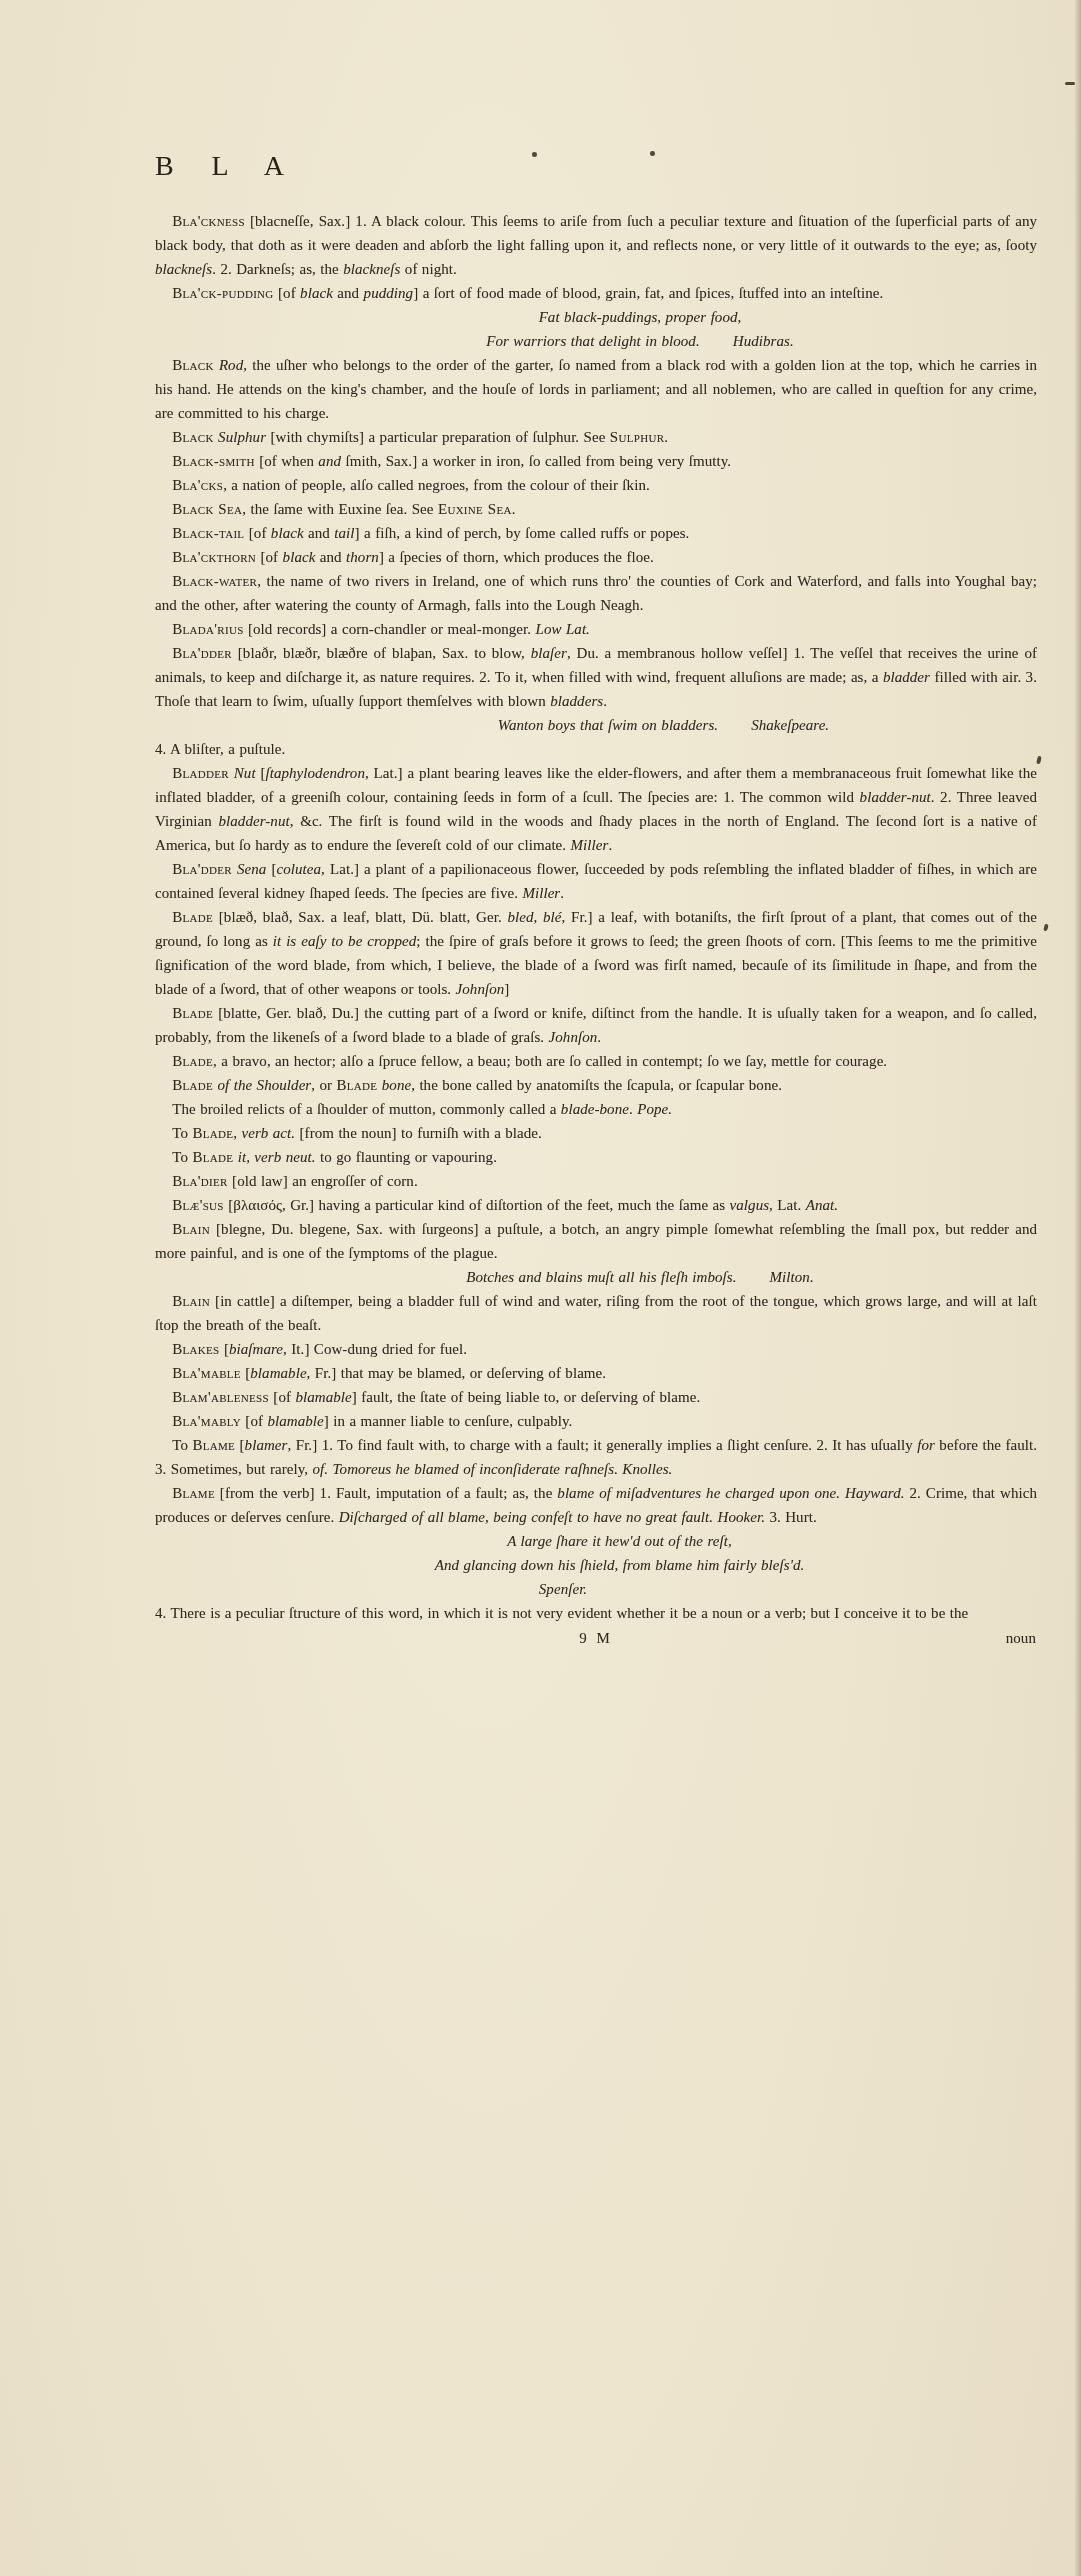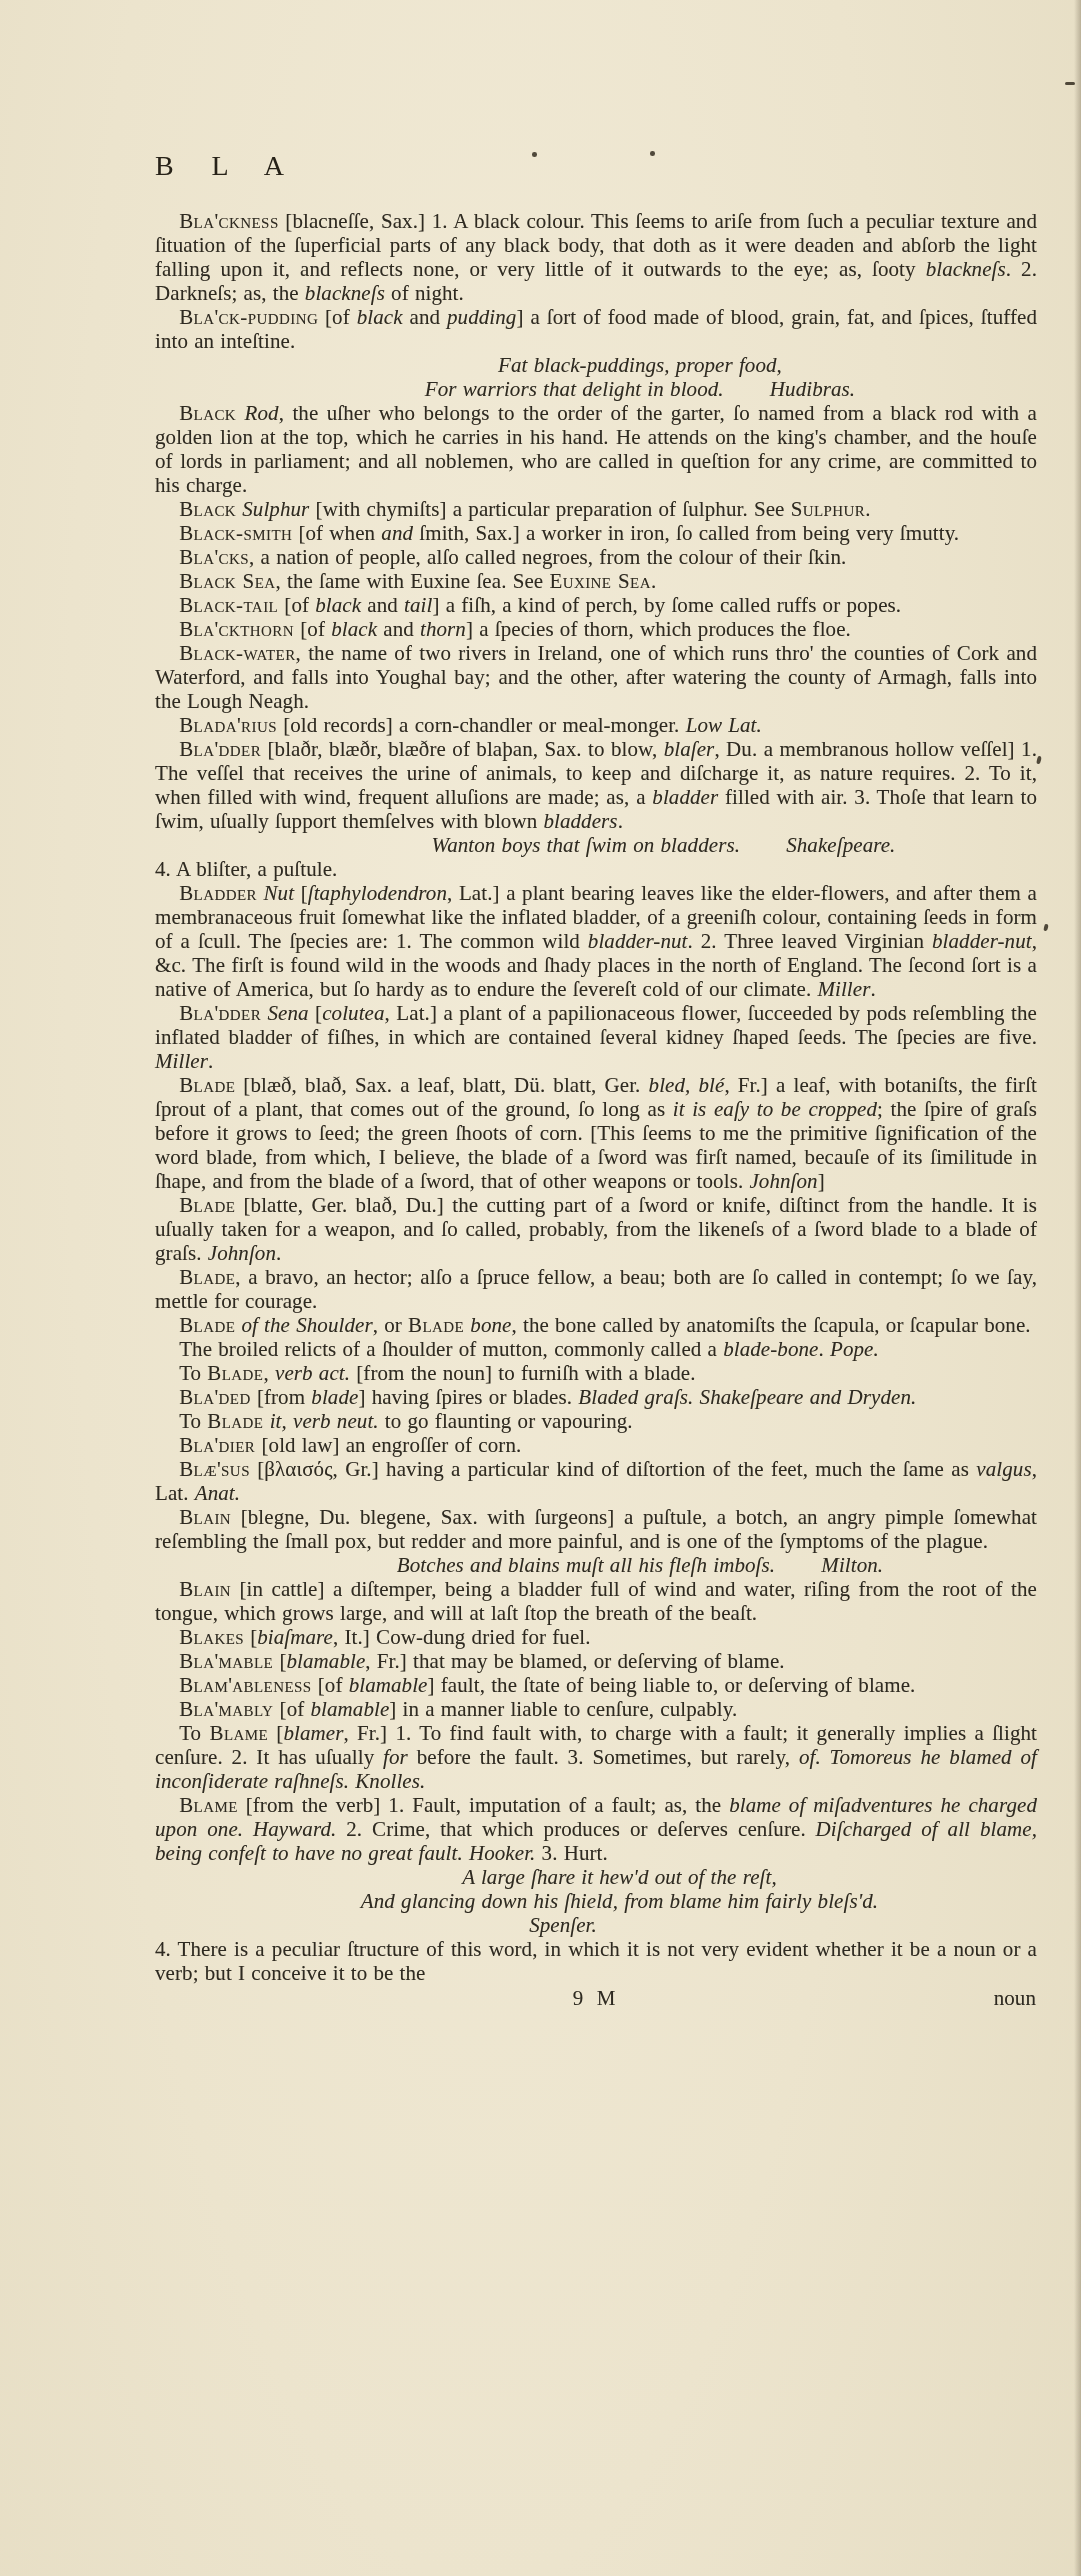--- a/index.html
+++ b/index.html
@@ -39,21 +39,21 @@
 
   .running-head {
     font-size: 28px;
     font-weight: normal;
     letter-spacing: 0.55em;
     margin: 0 0 27px 0;
     color: #272218;
   }
 
   .body-text {
-    font-size: 21px;
+    font-size: 15px;
     line-height: 24px;
     text-align: justify;
     letter-spacing: 0.004em;
     word-spacing: 0.04em;
     text-shadow: 0 0 0.5px rgba(40,33,20,0.22);
   }
 
   p.entry { margin: 0; text-indent: 1.15em; }
   p.entry.noind { text-indent: 0; }
 
@@ -127,21 +127,20 @@
         </div>
         <p class="entry noind"><span class="run-n">4. A bliſter, a puſtule.</span></p>
         <p class="entry"><span class="run-sc">Bladder</span><span class="run-i"> Nut</span><span class="run-n"> [</span><span class="run-i">ſtaphylodendron</span><span class="run-n">, Lat.] a plant bearing leaves like the elder-flowers, and after them a membranaceous fruit ſomewhat like the inflated bladder, of a greeniſh colour, containing ſeeds in form of a ſcull. The ſpecies are: 1. The common wild </span><span class="run-i">bladder-nut</span><span class="run-n">. 2. Three leaved Virginian </span><span class="run-i">bladder-nut</span><span class="run-n">, &amp;c. The firſt is found wild in the woods and ſhady places in the north of England. The ſecond ſort is a native of America, but ſo hardy as to endure the ſevereſt cold of our climate. </span><span class="run-i">Miller</span><span class="run-n">.</span></p>
         <p class="entry"><span class="run-sc">Bla'dder</span><span class="run-i"> Sena</span><span class="run-n"> [</span><span class="run-i">colutea</span><span class="run-n">, Lat.] a plant of a papilionaceous flower, ſucceeded by pods reſembling the inflated bladder of fiſhes, in which are contained ſeveral kidney ſhaped ſeeds. The ſpecies are five. </span><span class="run-i">Miller</span><span class="run-n">.</span></p>
         <p class="entry"><span class="run-sc">Blade</span><span class="run-n"> [blæð, blað, Sax. a leaf, blatt, Dü. blatt, Ger. </span><span class="run-i">bled, blé</span><span class="run-n">, Fr.] a leaf, with botaniſts, the firſt ſprout of a plant, that comes out of the ground, ſo long as </span><span class="run-i">it is eaſy to be cropped</span><span class="run-n">; the ſpire of graſs before it grows to ſeed; the green ſhoots of corn. [This ſeems to me the primitive ſignification of the word blade, from which, I believe, the blade of a ſword was firſt named, becauſe of its ſimilitude in ſhape, and from the blade of a ſword, that of other weapons or tools. </span><span class="run-i">Johnſon</span><span class="run-n">]</span></p>
         <p class="entry"><span class="run-sc">Blade</span><span class="run-n"> [blatte, Ger. blað, Du.] the cutting part of a ſword or knife, diſtinct from the handle. It is uſually taken for a weapon, and ſo called, probably, from the likeneſs of a ſword blade to a blade of graſs. </span><span class="run-i">Johnſon</span><span class="run-n">.</span></p>
         <p class="entry"><span class="run-sc">Blade</span><span class="run-n">, a bravo, an hector; alſo a ſpruce fellow, a beau; both are ſo called in contempt; ſo we ſay, mettle for courage.</span></p>
         <p class="entry"><span class="run-sc">Blade</span><span class="run-i"> of the Shoulder</span><span class="run-n">, or </span><span class="run-sc">Blade</span><span class="run-i"> bone</span><span class="run-n">, the bone called by anatomiſts the ſcapula, or ſcapular bone.</span></p>
         <p class="entry"><span class="run-n">The broiled relicts of a ſhoulder of mutton, commonly called a </span><span class="run-i">blade-bone</span><span class="run-n">. </span><span class="run-i">Pope.</span></p>
         <p class="entry"><span class="run-n">To </span><span class="run-sc">Blade</span><span class="run-n">, </span><span class="run-i">verb act.</span><span class="run-n"> [from the noun] to furniſh with a blade.</span></p>
-        <p class="entry"><span class="run-sc">Bla'ded</span><span class="run-n"> [from </span><span class="run-i">blade</span><span class="run-n">] having ſpires or blades. </span><span class="run-i">Bladed graſs. Shakeſpeare and Dryden.</span></p>
         <p class="entry"><span class="run-n">To </span><span class="run-sc">Blade</span><span class="run-n"> </span><span class="run-i">it, verb neut.</span><span class="run-n"> to go flaunting or vapouring.</span></p>
         <p class="entry"><span class="run-sc">Bla'dier</span><span class="run-n"> [old law] an engroſſer of corn.</span></p>
         <p class="entry"><span class="run-sc">Blæ'sus</span><span class="run-n"> [βλαισός, Gr.] having a particular kind of diſtortion of the feet, much the ſame as </span><span class="run-i">valgus</span><span class="run-n">, Lat. </span><span class="run-i">Anat.</span></p>
         <p class="entry"><span class="run-sc">Blain</span><span class="run-n"> [blegne, Du. blegene, Sax. with ſurgeons] a puſtule, a botch, an angry pimple ſomewhat reſembling the ſmall pox, but redder and more painful, and is one of the ſymptoms of the plague.</span></p>
         <div class="verse">
           <div class="vline ind1"><span class="run-i">Botches and blains muſt all his fleſh imboſs.</span><span class="run-attr">Milton.</span></div>
         </div>
         <p class="entry"><span class="run-sc">Blain</span><span class="run-n"> [in cattle] a diſtemper, being a bladder full of wind and water, riſing from the root of the tongue, which grows large, and will at laſt ſtop the breath of the beaſt.</span></p>
         <p class="entry"><span class="run-sc">Blakes</span><span class="run-n"> [</span><span class="run-i">biaſmare</span><span class="run-n">, It.] Cow-dung dried for fuel.</span></p>
         <p class="entry"><span class="run-sc">Bla'mable</span><span class="run-n"> [</span><span class="run-i">blamable</span><span class="run-n">, Fr.] that may be blamed, or deſerving of blame.</span></p>

